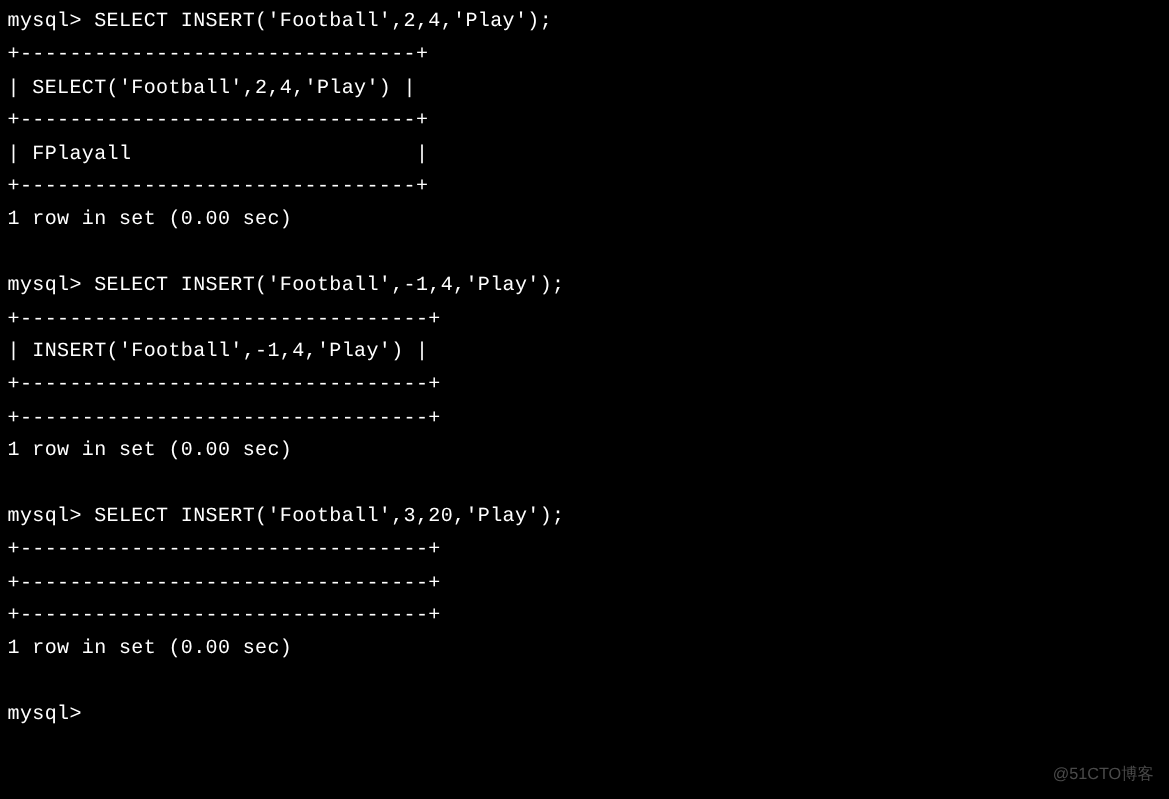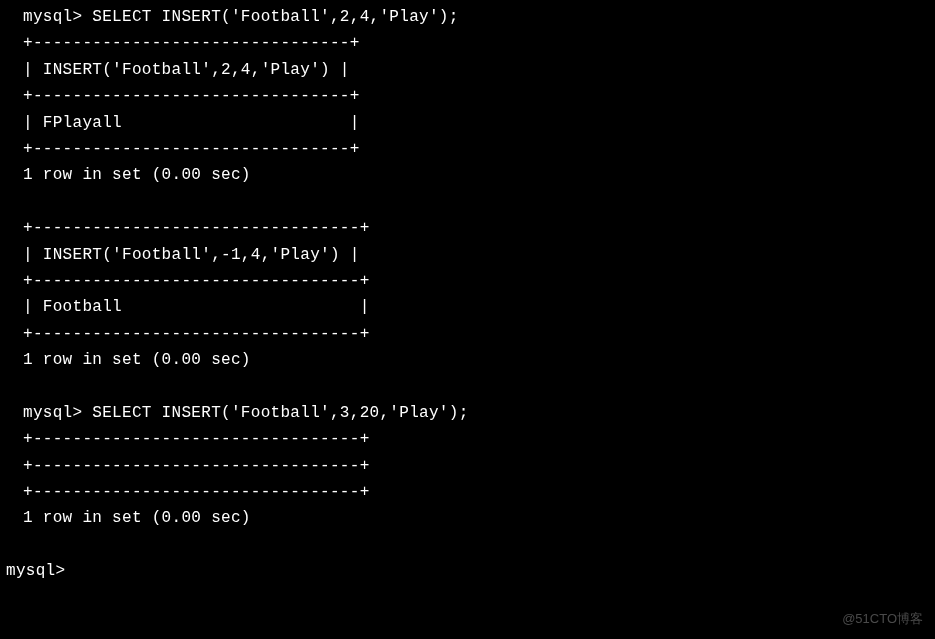--- a/index.html
+++ b/index.html
@@ -15,21 +15,20 @@
       line-height: 1.65;
       padding: 4px 6px;
       width: 935px;
       height: 639px;
       overflow: hidden;
       position: relative;
     }
     .terminal-line {
       white-space: pre;
       letter-spacing: 0.3px;
-      margin-left: 17px;
     }
     .prompt-line {
       display: flex;
       align-items: center;
       white-space: pre;
       letter-spacing: 0.3px;
     }
     .watermark {
       position: absolute;
       bottom: 10px;
@@ -40,31 +39,31 @@
       opacity: 0.7;
     }
   </style>
 </head>
 <body>
 
 <div>
 
   <div class="terminal-line"><span>mysql&gt; </span><span>SELECT INSERT('Football',2,4,'Play');</span></div>
   <div class="terminal-line">+--------------------------------+</div>
-  <div class="terminal-line">| INSERT('Football',2,4,'Play') |</div>
+  <div class="terminal-line">| SELECT('Football',2,4,'Play') |</div>
   <div class="terminal-line">+--------------------------------+</div>
   <div class="terminal-line">| FPlayall                       |</div>
   <div class="terminal-line">+--------------------------------+</div>
   <div class="terminal-line">1 row in set (0.00 sec)</div>
   <div class="terminal-line"> </div>
 
+  <div class="terminal-line"><span>mysql&gt; </span><span>SELECT INSERT('Football',-1,4,'Play');</span></div>
   <div class="terminal-line">+---------------------------------+</div>
   <div class="terminal-line">| INSERT('Football',-1,4,'Play') |</div>
   <div class="terminal-line">+---------------------------------+</div>
-  <div class="terminal-line">| Football                        |</div>
   <div class="terminal-line">+---------------------------------+</div>
   <div class="terminal-line">1 row in set (0.00 sec)</div>
   <div class="terminal-line"> </div>
 
   <div class="terminal-line"><span>mysql&gt; </span><span>SELECT INSERT('Football',3,20,'Play');</span></div>
   <div class="terminal-line">+---------------------------------+</div>
   <div class="terminal-line">+---------------------------------+</div>
   <div class="terminal-line">+---------------------------------+</div>
   <div class="terminal-line">1 row in set (0.00 sec)</div>
   <div class="terminal-line"> </div>

